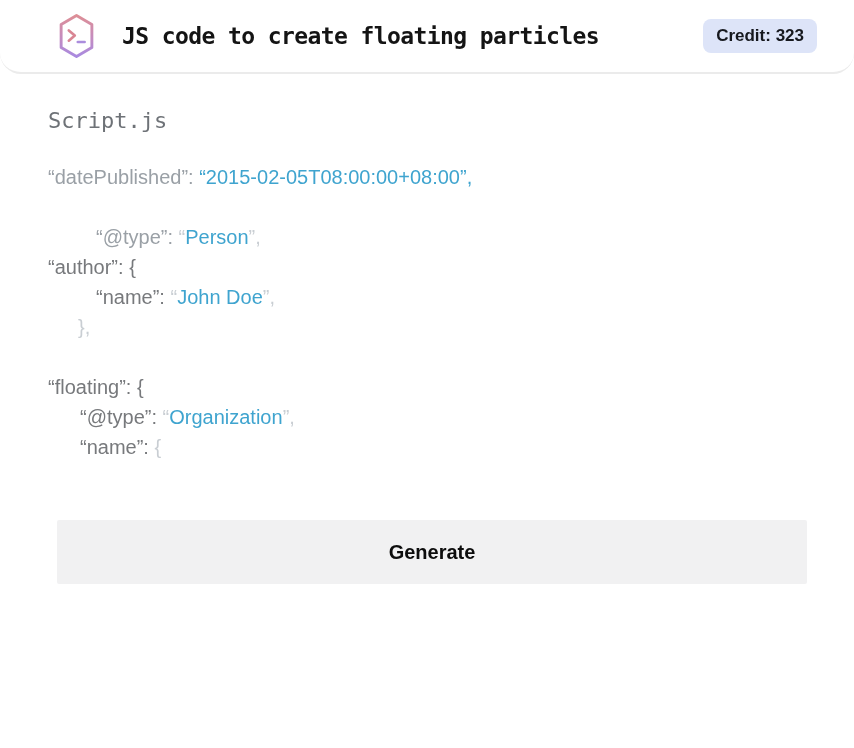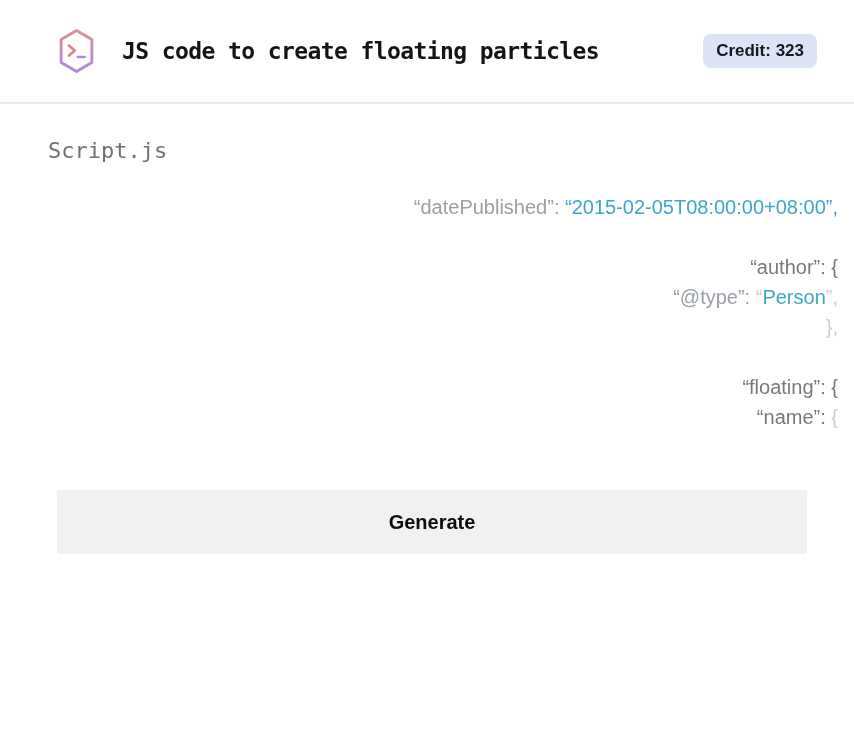--- a/index.html
+++ b/index.html
@@ -1,35 +1,35 @@
 <!DOCTYPE html>
 <html><head>
 <meta charset="utf-8">
 <style>
   * { margin:0; padding:0; box-sizing:border-box; }
   html,body { width:854px; height:748px; background:#ffffff; overflow:hidden;
               font-family:"Liberation Sans", sans-serif; }
 
   
-  .header { height:104px; display:flex; align-items:center;
-            padding:0 37px 0 56px; border-bottom:2px solid #ebebeb; }
+  .header { height:74px; display:flex; align-items:center;
+            padding:0 37px 0 56px; border-bottom:2px solid #ebebeb;border-radius:21px; }
   .logo { width:41px; height:46px; flex:0 0 auto; }
   .logo svg { width:41px; height:46px; display:block; }
   .app-title { margin-left:25px; font-family:"DejaVu Sans Mono", monospace;
                font-size:23px; font-weight:600; color:#141414; letter-spacing:-0.6px;
                white-space:nowrap; }
   .credit-badge { margin-left:auto; background:#dde4f8; color:#16181e;
                   font-size:17px; font-weight:700; padding:7px 13px;
                   border-radius:8px; white-space:nowrap;text-align:right; }
 
   
   .filename { margin:34px 0 0 48px; font-family:"DejaVu Sans Mono", monospace;
               font-size:22px; font-weight:500; color:#6e7277; line-height:26px; }
 
-  .code { margin:28px 16px 0 48px; font-size:20px; color:#77797c;text-align:right; }
+  .code { margin:28px 4px 0 48px; font-size:20px; color:#77797c; }
   .code .line { height:30px; line-height:30px; white-space:pre; }
   .ind48 { padding-left:48px; }
   .ind32 { padding-left:32px; }
   .ind30 { padding-left:30px; }
   .gray  { color:#77797c; }
   .faded { color:#9aa0a6; }
   .light { color:#c9ced3; }
   .blue  { color:#3fa4cf; }
 
   
@@ -58,21 +58,23 @@
   </div>
   <div class="app-title">JS code to create floating particles</div>
   <div class="credit-badge">Credit: 323</div>
 </div>
 
 <div class="filename">Script.js</div>
 
 <div class="code">
   <div class="line"><span class="faded">“datePublished”: </span><span class="blue">“2015-02-05T08:00:00+08:00”,</span></div>
   <div class="line"></div>
+  <div class="line ind48"><span class="faded">“@type”: </span><span class="light">“</span><span class="blue">Person</span><span class="light">”,</span></div>
   <div class="line"><span class="gray">“author”: {</span></div>
-  <div class="line ind48"><span class="faded">“@type”: </span><span class="light">“</span><span class="blue">Person</span><span class="light">”,</span></div>
+  <div class="line ind48"><span class="gray">“name”: </span><span class="light">“</span><span class="blue">John Doe</span><span class="light">”,</span></div>
   <div class="line ind30"><span class="light">},</span></div>
   <div class="line"></div>
   <div class="line"><span class="gray">“floating”: {</span></div>
+  <div class="line ind32"><span class="gray">“@type”: </span><span class="light">“</span><span class="blue">Organization</span><span class="light">”,</span></div>
   <div class="line ind32"><span class="gray">“name”: </span><span class="light">{</span></div>
 </div>
 
 <button class="generate-btn">Generate</button>
 
 </body></html>

